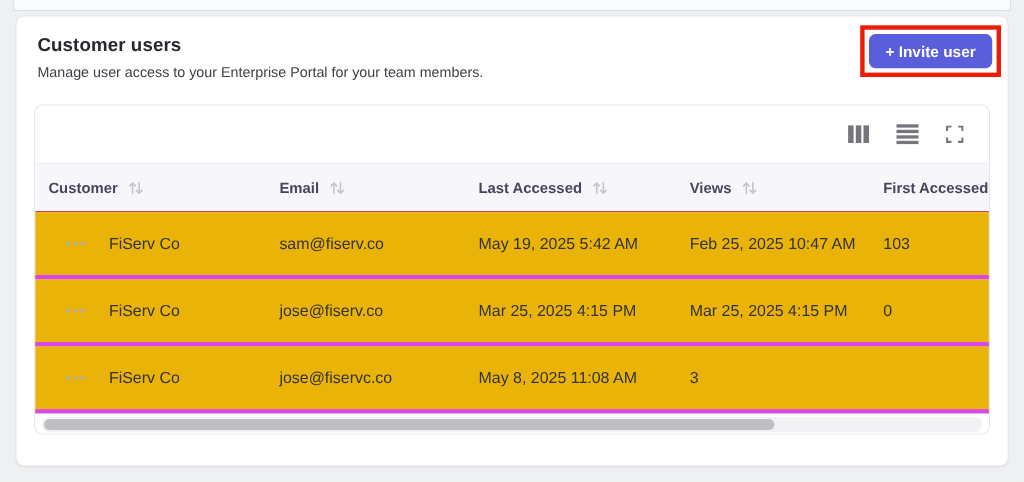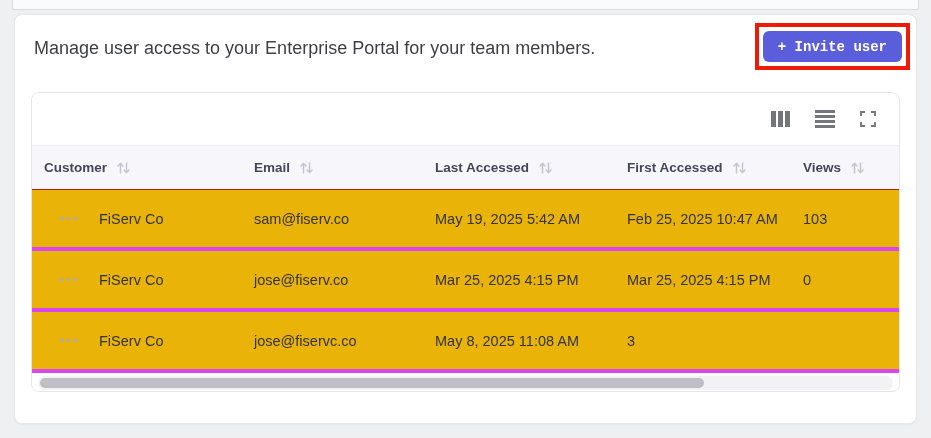--- a/index.html
+++ b/index.html
@@ -19,28 +19,28 @@
     position: absolute; left: 14px; top: 14px; width: 903px; height: 410px;
     background: #ffffff; border: 1px solid #e4e6e9; border-radius: 8px;
     box-shadow: 0 1px 2px rgba(0,0,0,0.04);
     padding: 16px;
   }
   .card-header {
     display: flex; justify-content: space-between; align-items: flex-start;
     padding-left: 3px; margin-bottom: 22px;
   }
   .page-title { font-size: 17px; font-weight: 700; color: #26262e; letter-spacing: 0.1px; }
-  .page-subtitle { font-size: 18px; color: #3e3e47; margin-top: 7px; }
+  .page-subtitle { font-size: 13px; color: #3e3e47; margin-top: 7px; }
   .annotation-box {
     border: 4px solid #ee1b07; padding: 4px; margin: -8px -10px 0 0;
   }
   .invite-btn {
     display: block; border: none; cursor: pointer;
     background: #5a5edb; color: #ffffff;
-    font-family: Liberation Mono, monospace;
+    font-family: Liberation Sans, sans-serif;
     font-size: 14px; font-weight: 700;
     padding: 8px 15px; border-radius: 6px; line-height: 1;
     height: 31px;
   }
   .table-card {
     border: 1px solid #e6e6ea; border-radius: 8px; overflow: hidden;
     background: #ffffff; height: 300px;
   }
   .table-toolbar {
     height: 52px; display: flex; align-items: center; justify-content: flex-end;
@@ -85,20 +85,21 @@
 </style>
 </head>
 <body>
 
 <div class="top-strip"></div>
 
 <div class="card">
 
   <div class="card-header">
     <div>
+      <div class="page-title">Customer users</div>
       <div class="page-subtitle">Manage user access to your Enterprise Portal for your team members.</div>
     </div>
     <div class="annotation-box">
       <button class="invite-btn">+ Invite user</button>
     </div>
   </div>
 
   <div class="table-card">
 
     <div class="table-toolbar">
@@ -151,32 +152,32 @@
         <span class="sort-icon">
           <svg width="15" height="14" viewBox="0 0 15 14" fill="none" stroke="#c4c4ce" stroke-width="1.5" stroke-linecap="round" stroke-linejoin="round">
             <path d="M4.5 12 V2.5"></path>
               <path d="M2 5 L4.5 2.5 L7 5"></path>
             <path d="M10.5 2 V11.5"></path>
               <path d="M8 9 L10.5 11.5 L13 9"></path>
           </svg>
         </span>
       </div>
       <div class="th">
+        <span>Views</span>
+        <span class="sort-icon">
+          <svg width="15" height="14" viewBox="0 0 15 14" fill="none" stroke="#c4c4ce" stroke-width="1.5" stroke-linecap="round" stroke-linejoin="round">
+            <path d="M4.5 12 V2.5"></path>
+              <path d="M2 5 L4.5 2.5 L7 5"></path>
+            <path d="M10.5 2 V11.5"></path>
+              <path d="M8 9 L10.5 11.5 L13 9"></path>
+          </svg>
+        </span>
+      </div>
+      <div class="th">
         <span>First Accessed</span>
-        <span class="sort-icon">
-          <svg width="15" height="14" viewBox="0 0 15 14" fill="none" stroke="#c4c4ce" stroke-width="1.5" stroke-linecap="round" stroke-linejoin="round">
-            <path d="M4.5 12 V2.5"></path>
-              <path d="M2 5 L4.5 2.5 L7 5"></path>
-            <path d="M10.5 2 V11.5"></path>
-              <path d="M8 9 L10.5 11.5 L13 9"></path>
-          </svg>
-        </span>
-      </div>
-      <div class="th">
-        <span>Views</span>
         <span class="sort-icon">
           <svg width="15" height="14" viewBox="0 0 15 14" fill="none" stroke="#c4c4ce" stroke-width="1.5" stroke-linecap="round" stroke-linejoin="round">
             <path d="M4.5 12 V2.5"></path>
               <path d="M2 5 L4.5 2.5 L7 5"></path>
             <path d="M10.5 2 V11.5"></path>
               <path d="M8 9 L10.5 11.5 L13 9"></path>
           </svg>
         </span>
       </div>
     </div>

